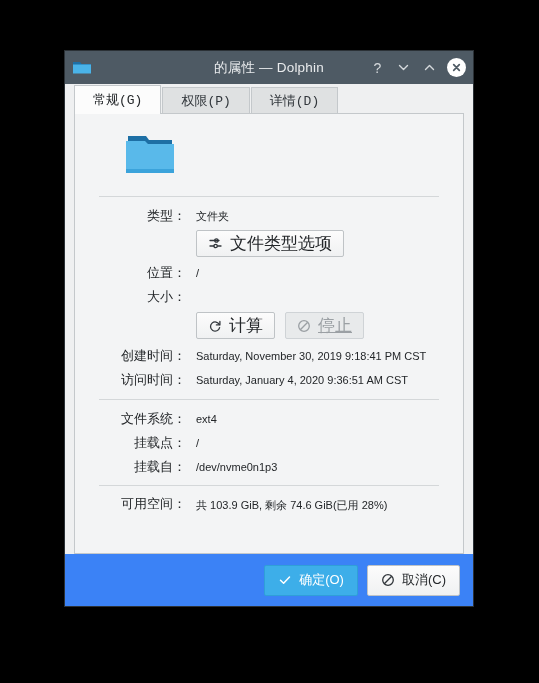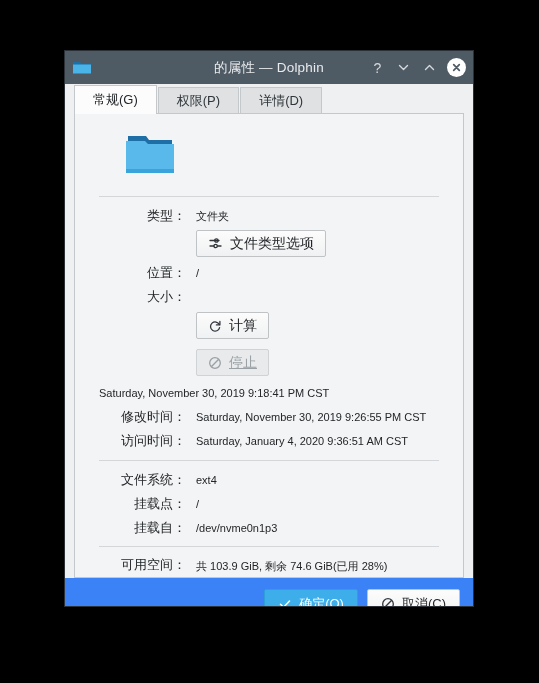--- a/index.html
+++ b/index.html
@@ -101,20 +101,21 @@
     display: flex;
     align-items: center;
     justify-content: center;
     font-size: 13px;
     color: #31363b;
     background: #dfe1e2;
     border: 1px solid #c4c8cb;
     border-bottom: none;
     box-sizing: border-box;
     margin-right: 1px;
+    font-family: Liberation Mono, monospace;
   }
   .tab.active {
     background: #fcfcfc;
     height: 29px;
     border-color: #c4c8cb;
     color: #232629;
     position: relative;
     z-index: 3;
   }
 
@@ -163,27 +164,27 @@
     line-height: 24px;
     white-space: nowrap;
   }
   .row-value {
     font-size: 11px;
     color: #232629;
     line-height: 24px;
     white-space: nowrap;
   }
 
-  .btn-row { display: flex; align-items: center; gap: 10px; flex-direction: column; }
+  .btn-row { display: flex; align-items: center; gap: 10px; }
 
   .kbtn {
     background: linear-gradient(#fcfcfc, #f0f1f2);
     border: 1px solid #bfc3c6;
     border-radius: 2px;
-    font-size: 14px;
+    font-size: 17px;
     color: #232629;
     padding: 0 11px;
     height: 27px;
     display: inline-flex;
     align-items: center;
     gap: 7px;
     box-sizing: border-box;
     font-family: inherit;
   }
   .kbtn.disabled {
@@ -360,25 +361,22 @@
               <circle cx="7" cy="7" r="5.3" fill="none" stroke="#9ba0a4" stroke-width="1.3"></circle>
               <path d="M3.3 10.7 L10.7 3.3" stroke="#9ba0a4" stroke-width="1.3"></path>
             </svg>
           </span>
           <span>停止</span>
         </button>
       </div>
     </div>
 
     <div class="row">
+      <div class="row-label">创建时间：</div>
       <div class="row-value">Saturday, November 30, 2019 9:18:41 PM CST</div>
-    </div>
-    <div class="row">
-      <div class="row-label">修改时间：</div>
-      <div class="row-value">Saturday, November 30, 2019 9:26:55 PM CST</div>
     </div>
     <div class="row">
       <div class="row-label">访问时间：</div>
       <div class="row-value">Saturday, January 4, 2020 9:36:51 AM CST</div>
     </div>
 
     <div style="height:7px"></div>
     <div class="sep"></div>
     <div style="height:7px"></div>
 

